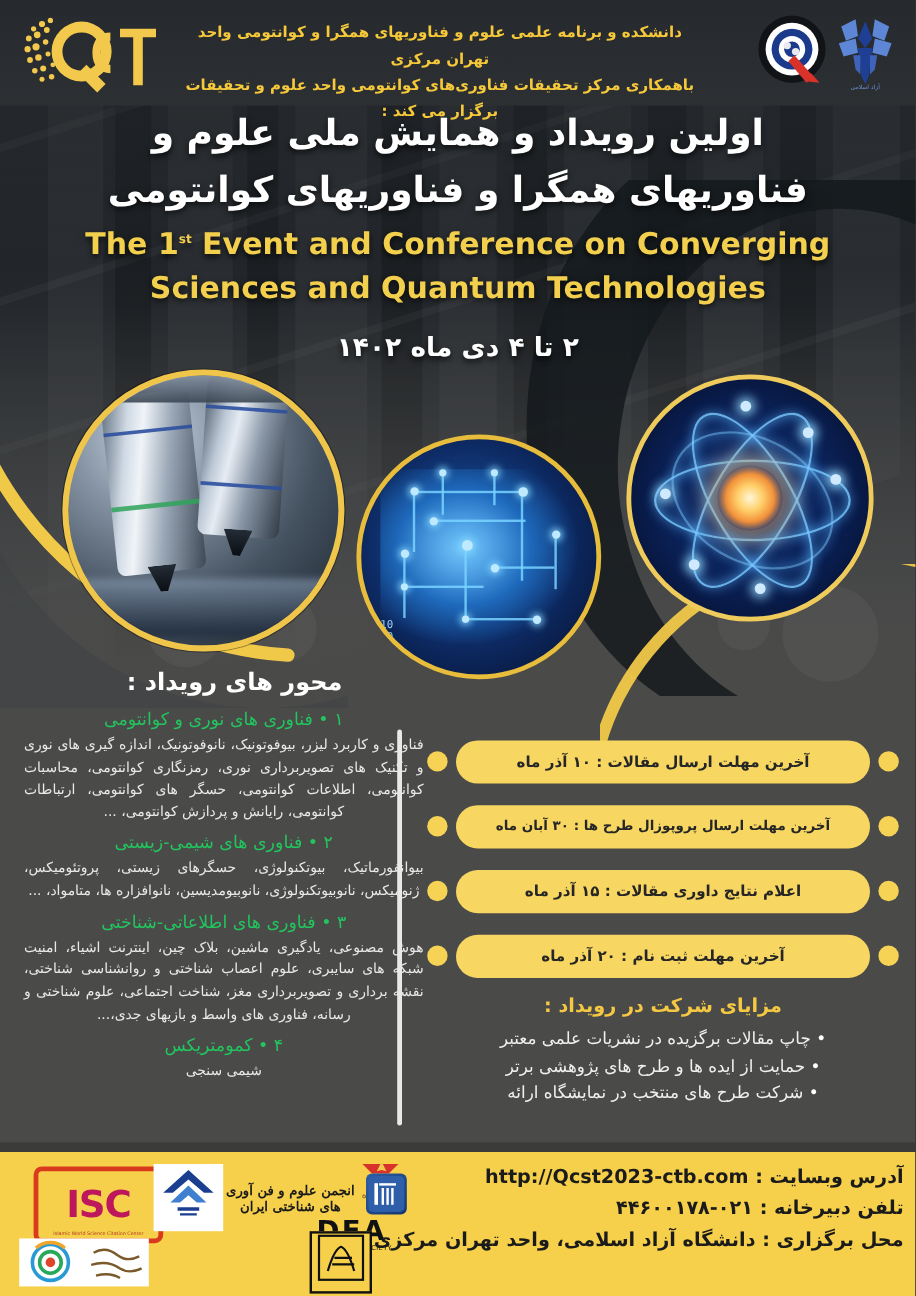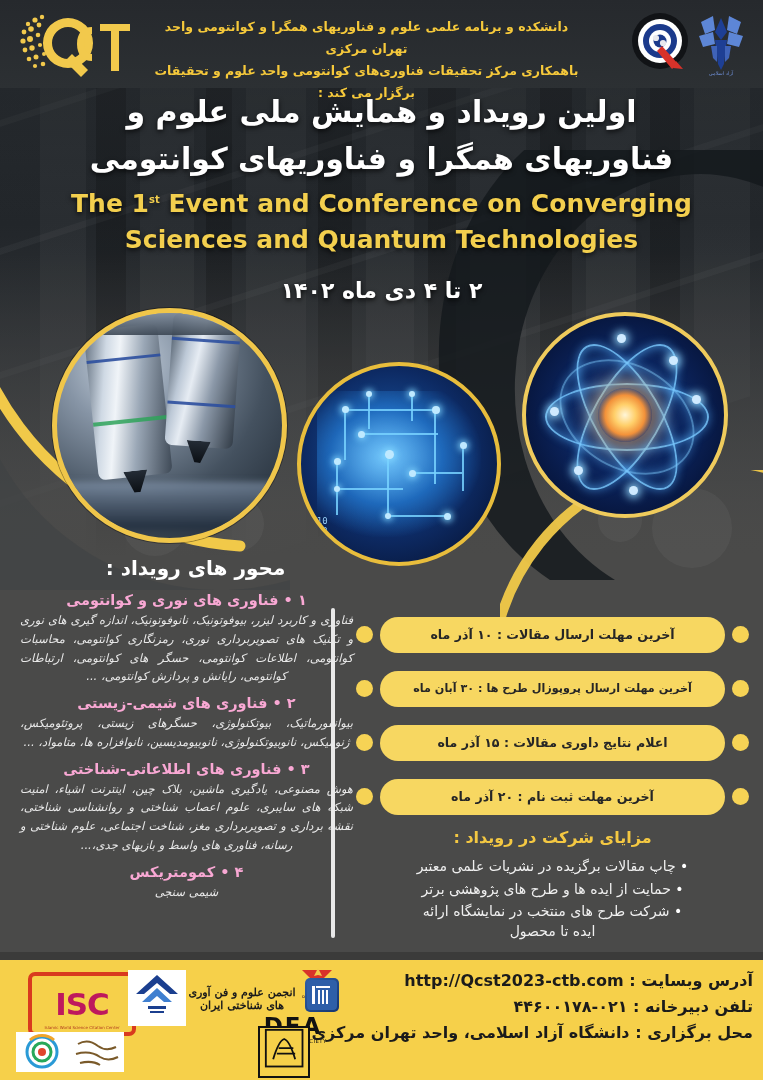--- a/index.html
+++ b/index.html
@@ -127,24 +127,24 @@
   .divider{position:absolute;left:331px;top:608px;width:4px;height:330px;
     background:#e9e9e9;border-radius:2px;z-index:7;}
 
   
   .topics{position:absolute;right:404px;left:14px;top:556px;z-index:8;direction:rtl;text-align:right;}
   .topics-head{
     color:#ffffff;font-weight:bold;font-size:20px;margin:0 0 12px 0;
     text-align:center;padding-left:18px;
   }
   .topic{margin-bottom:9px;}
-  .topic-title{color:#f9a8d4;font-weight:bold;font-size:14.5px;margin:0 0 3px 0;
+  .topic-title{color:#22c55e;font-weight:normal;font-size:14.5px;margin:0 0 3px 0;
     text-align:center;}
   .topic-body{color:#e9e9e9;font-size:11.6px;line-height:1.62;text-align:justify;
-    text-align-last:center;padding:0 6px;font-style:italic;}
+    text-align-last:center;padding:0 6px;}
   .topic.small .topic-body{text-align:center;}
 
   
   .deadlines{position:absolute;right:14px;left:356px;top:612px;z-index:8;direction:rtl;}
   .pill-row{position:relative;height:45px;margin-bottom:9px;display:flex;align-items:center;}
   .dot{width:17px;height:17px;border-radius:50%;background:#f6d355;flex:0 0 auto;}
   .pill{
     flex:1 1 auto;margin:0 7px;height:36px;border-radius:20px;background:#f7d761;
     display:flex;align-items:center;justify-content:center;
     color:#262626;font-weight:bold;font-size:12.6px;white-space:nowrap;padding:0 8px;
@@ -442,21 +442,20 @@
       <span>چاپ مقالات برگزیده در نشریات علمی معتبر</span>
     </div>
     <div class="benefit-li">
       <span class="bul">•</span>
       <span>حمایت از ایده ها و طرح های پژوهشی برتر</span>
     </div>
     <div class="benefit-li">
       <span class="bul">•</span>
       <span>شرکت طرح های منتخب در نمایشگاه ارائه</span>
     </div>
-    <div class="benefit-cont">ایده تا محصول</div>
   </div>
 
   <div class="strip"></div>
   <div class="footer">
 
     <div class="logos">
       <div class="lg isc">
         <b>ISC</b>
         <small>Islamic World Science Citation Center</small>
       </div>

